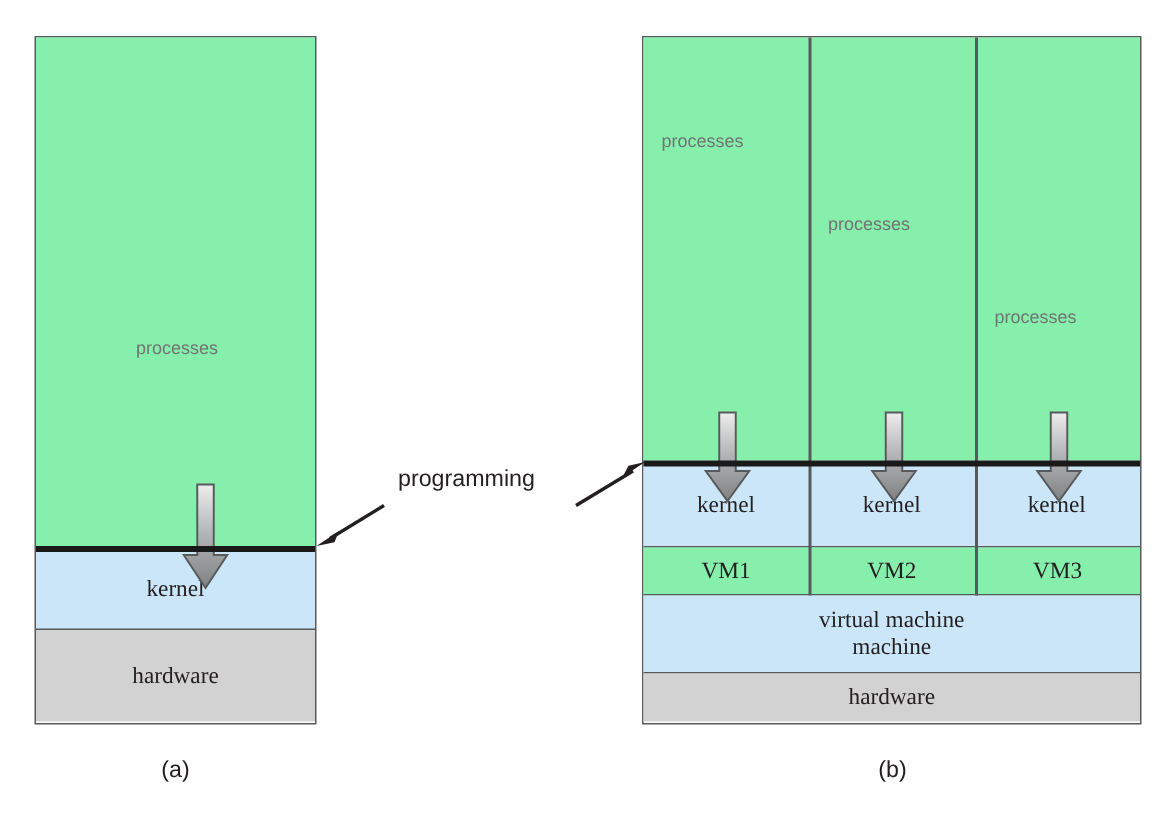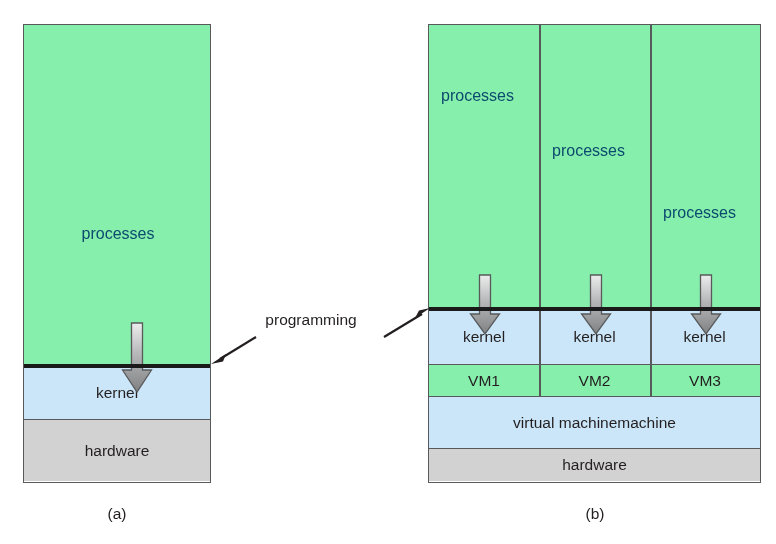--- a/index.html
+++ b/index.html
@@ -34,20 +34,21 @@
   .band {
     position: absolute;
     box-sizing: border-box;
     left: 0;
     width: 100%;
     display: flex;
     align-items: center;
     justify-content: center;
     text-align: center;
     line-height: 1.12;
+    font-family: Liberation Serif, serif;
   }
   .band.blue  { background: #cbe6f9; }
   .band.gray  { background: #d2d2d2; }
   .band.white { background: #86efac; }
   .hairline-bottom { border-bottom: 1.5px solid #58595b; }
 
   
   .thickrule {
     position: absolute;
     left: 0;
@@ -63,22 +64,22 @@
     top: 0;
     width: 1.5px;
     background: #58595b;
     z-index: 4;
   }
 
   
   .lbl {
     position: absolute;
     white-space: nowrap;
-    font-size: 16px;
-    color: #0c4a6e;
+    font-size: 12px;
+    color: #737373;
     z-index: 7;
   }
   .lbl.centered {
     transform: translateX(-50%);
     text-align: center;
   }
   .caption {
     position: absolute;
     font-size: 15.5px;
     transform: translateX(-50%);
@@ -182,21 +183,21 @@
         <span class="band-text">VM1</span>
       </div>
       <div style="width:111px; display:flex; align-items:center; justify-content:center;">
         <span class="band-text">VM2</span>
       </div>
       <div style="width:110px; display:flex; align-items:center; justify-content:center;">
         <span class="band-text">VM3</span>
       </div>
     </div>
 
-    <div class="band blue hairline-bottom" style="top:372px; height:52px; flex-direction:row;">
+    <div class="band blue hairline-bottom" style="top:372px; height:52px; flex-direction:column;">
       <span class="band-text">virtual machine</span>
       <span class="band-text">machine</span>
     </div>
 
     <div class="band gray" style="top:424px; height:32px;">
       <span class="band-text">hardware</span>
     </div>
 
     <div class="thickrule" style="top:282px;"></div>
 

